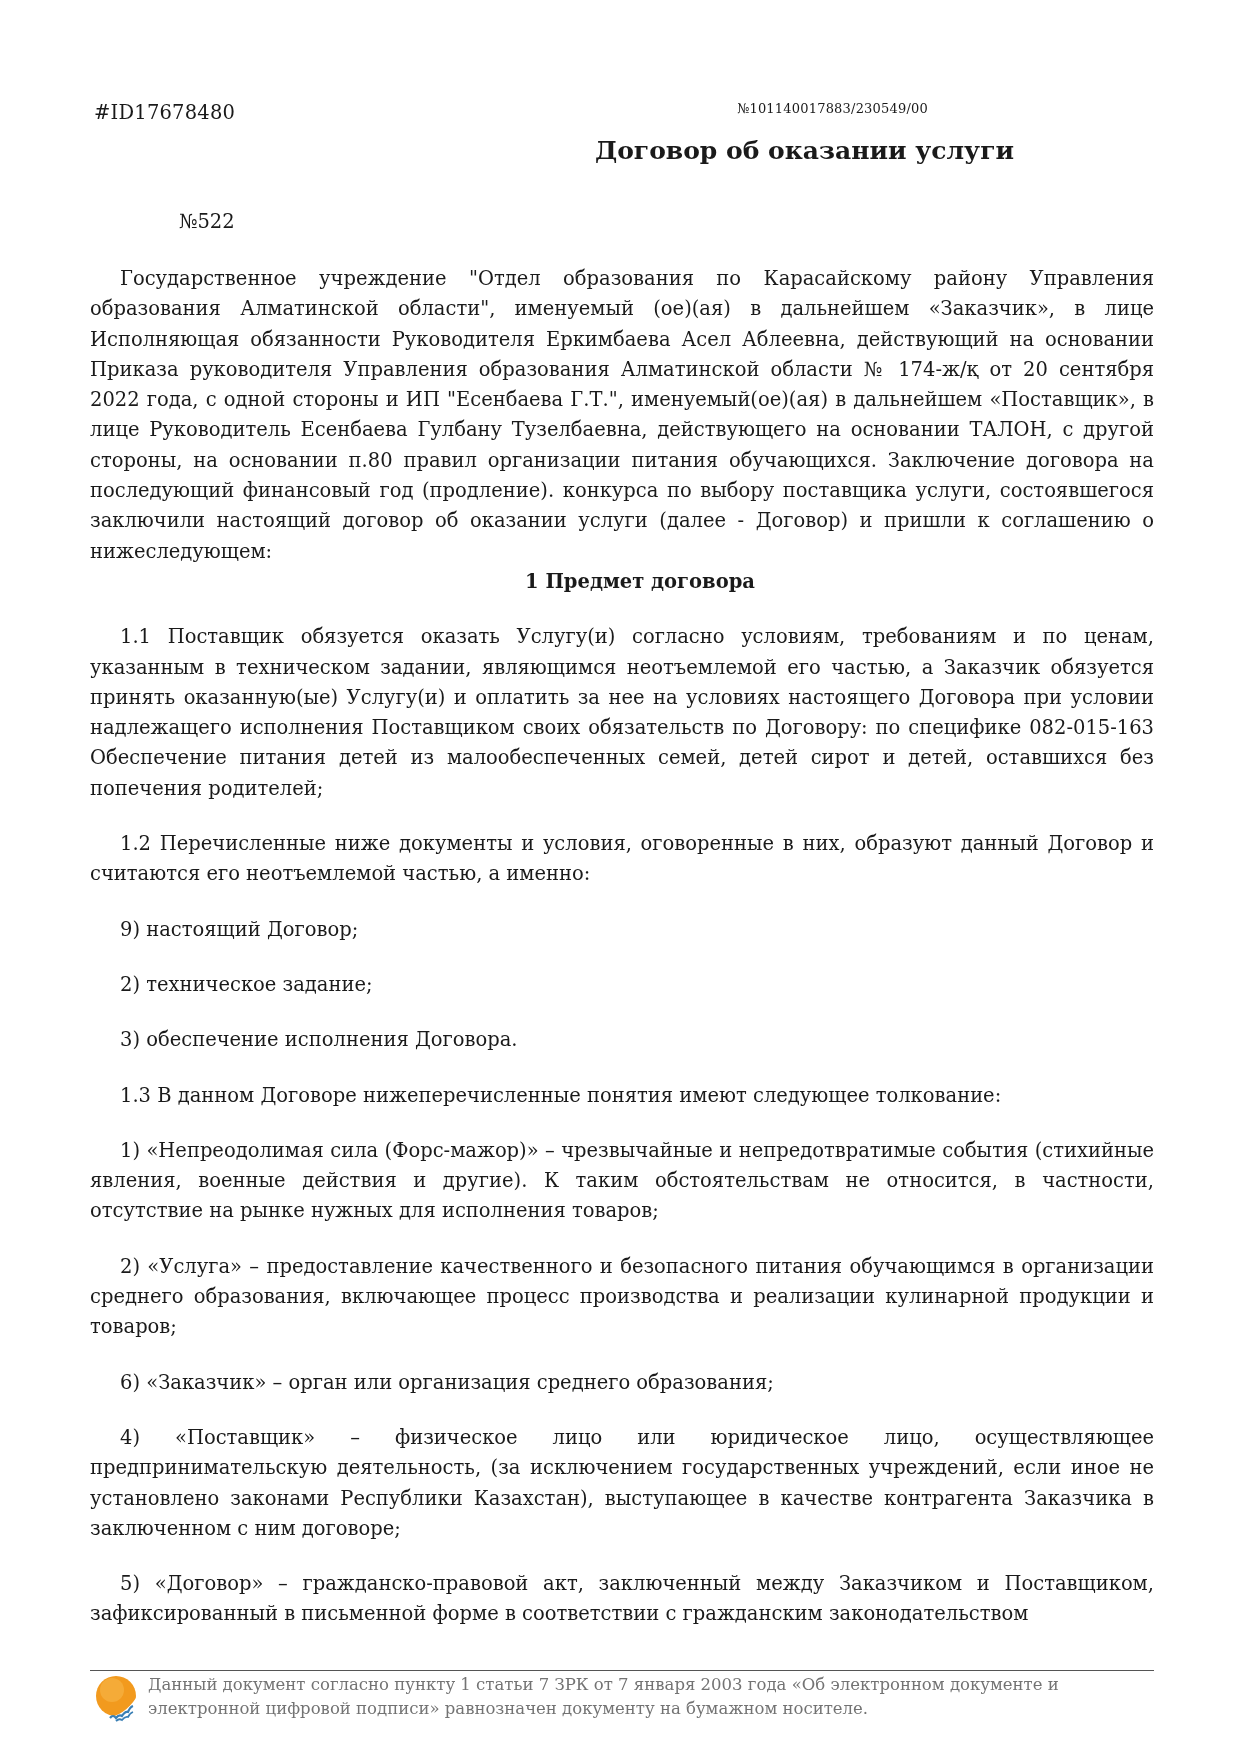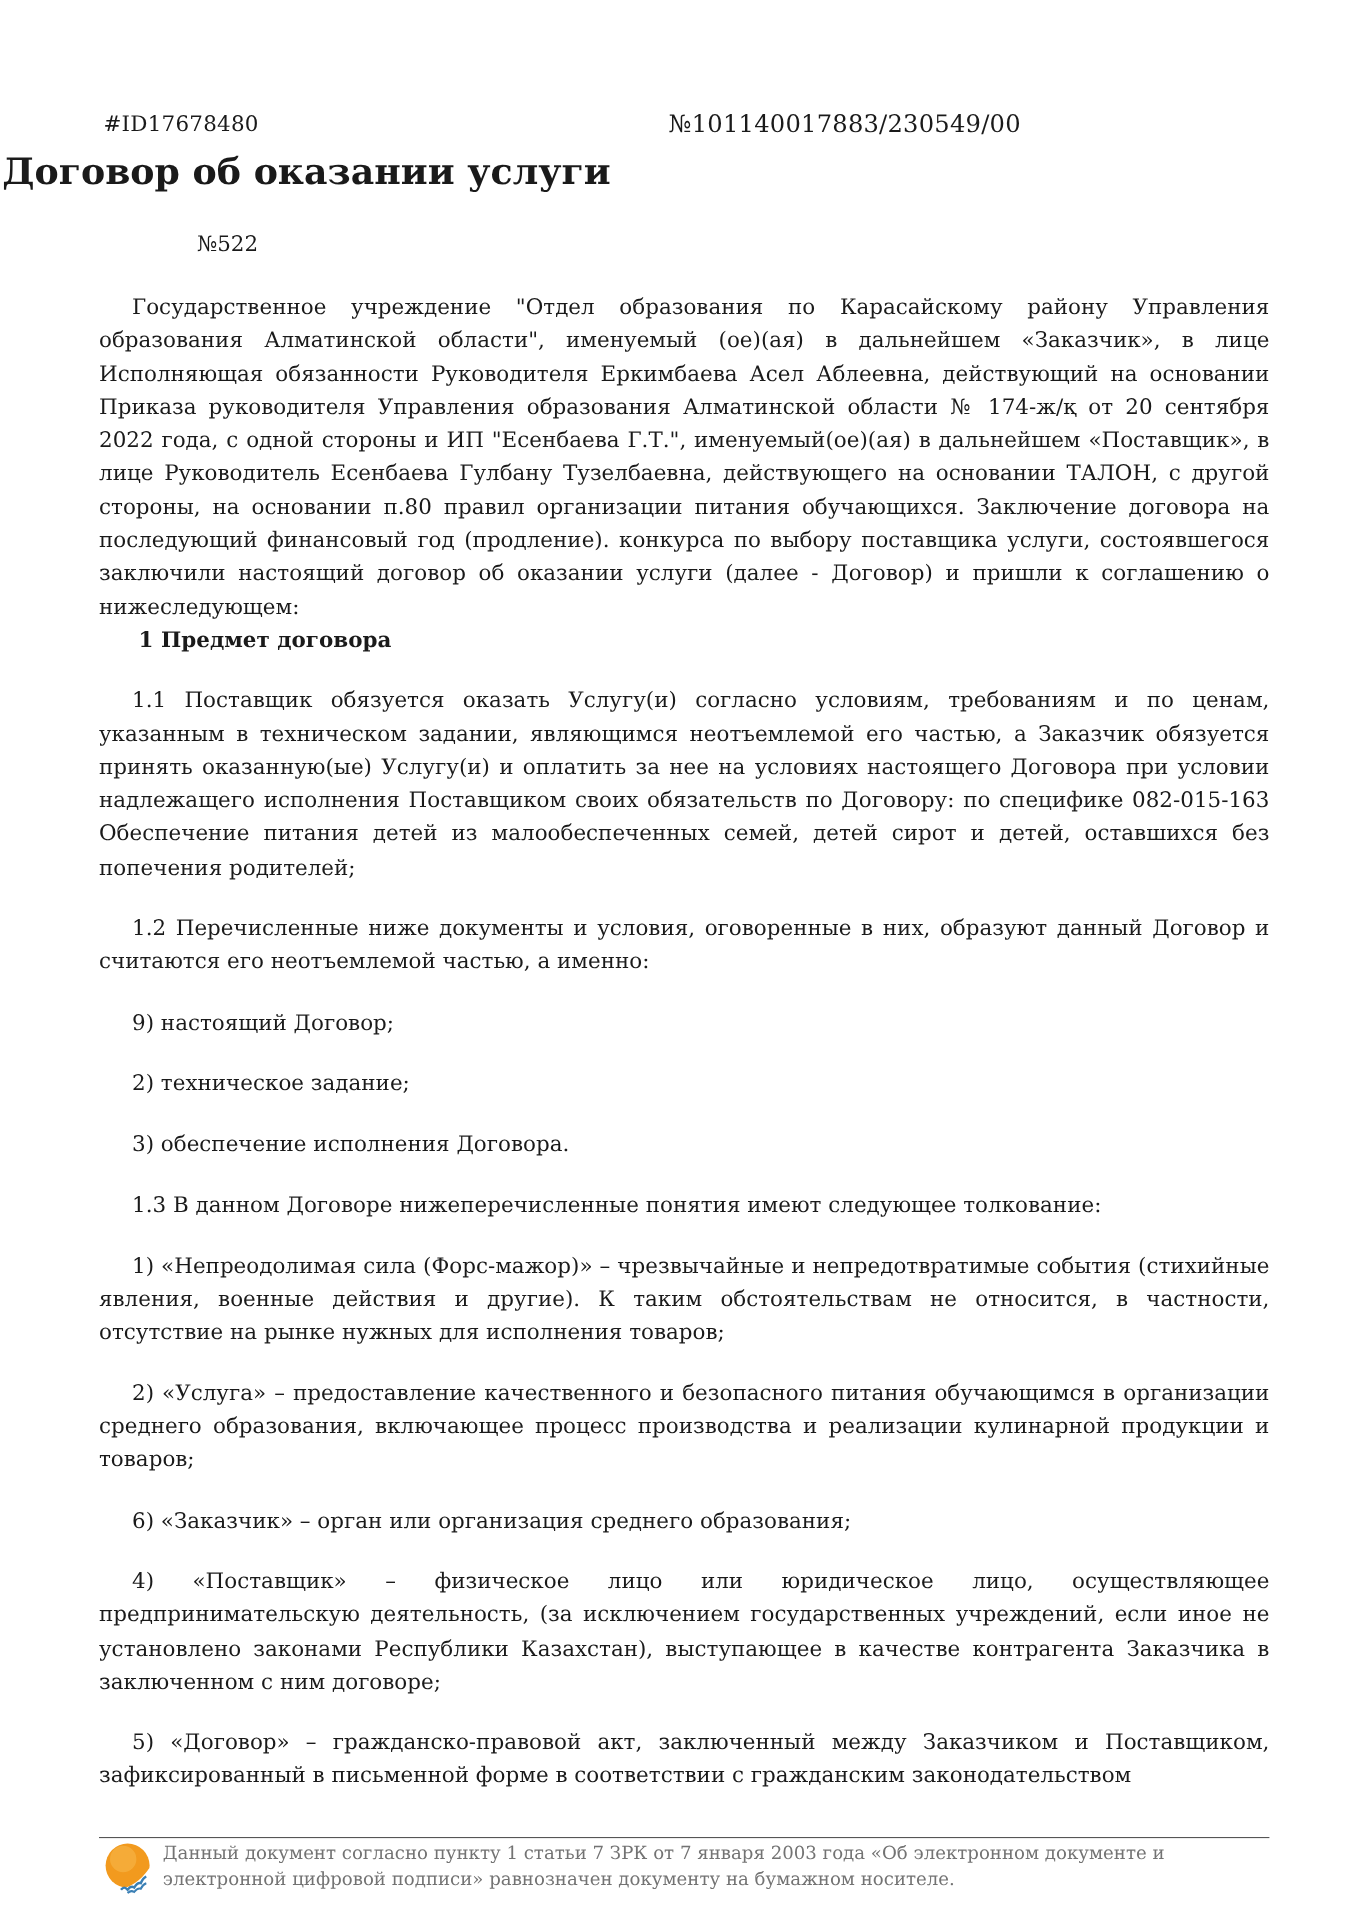--- a/index.html
+++ b/index.html
@@ -23,28 +23,28 @@
     }
     .hdr-left {
       position: absolute;
       left: 94px; top: 101px;
       font-size: 19.5px;
       letter-spacing: 0.2px;
     }
     .hdr-right {
       position: absolute;
       right: 86px; top: 101px;
-      font-size: 22px;
+      font-size: 13px;
       letter-spacing: 0.2px;
     }
     .title {
       position: absolute;
       left: 0; right: 0; top: 136px;
-      text-align: left;
-      font-size: 33px;
+      text-align: right;
+      font-size: 25px;
       font-weight: bold;
       padding-left: 2px;
     }
     .contract-no {
       position: absolute;
       left: 179px; top: 210px;
       font-size: 19.5px;
     }
     .body {
       position: absolute;
@@ -56,20 +56,21 @@
     }
     .body p {
       margin: 0;
       text-align: justify;
       text-indent: 30px;
     }
     .body p.gap {
       margin-top: 25px;
     }
     .section-head {
+      text-align: center;
       font-weight: bold;
       font-size: 19.5px;
       margin: 0;
       padding-left: 36px;
     }
     .footer {
       position: absolute;
       left: 90px;
       width: 1064px;
       top: 1670px;

